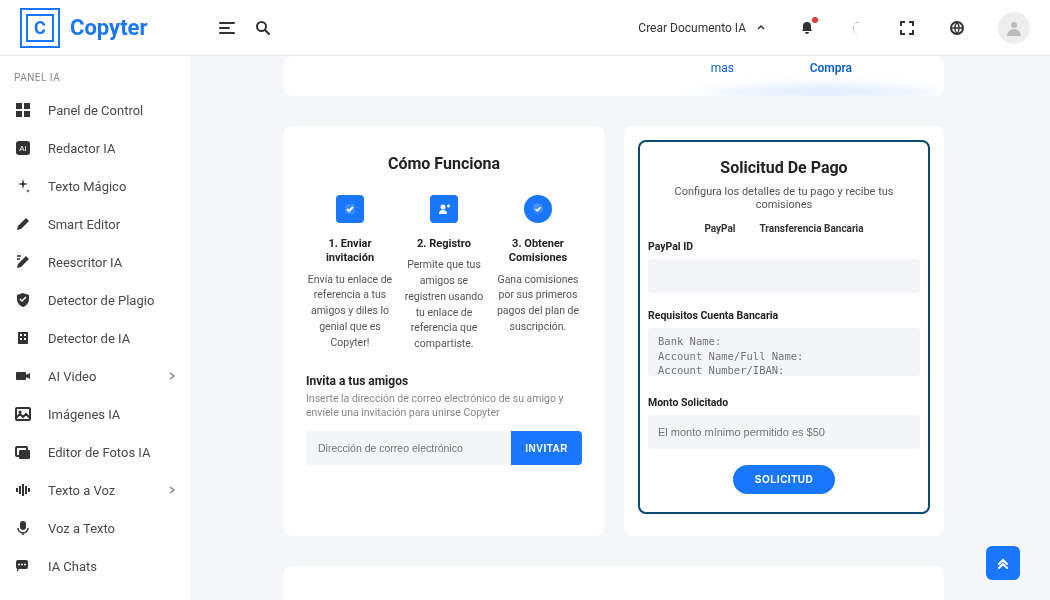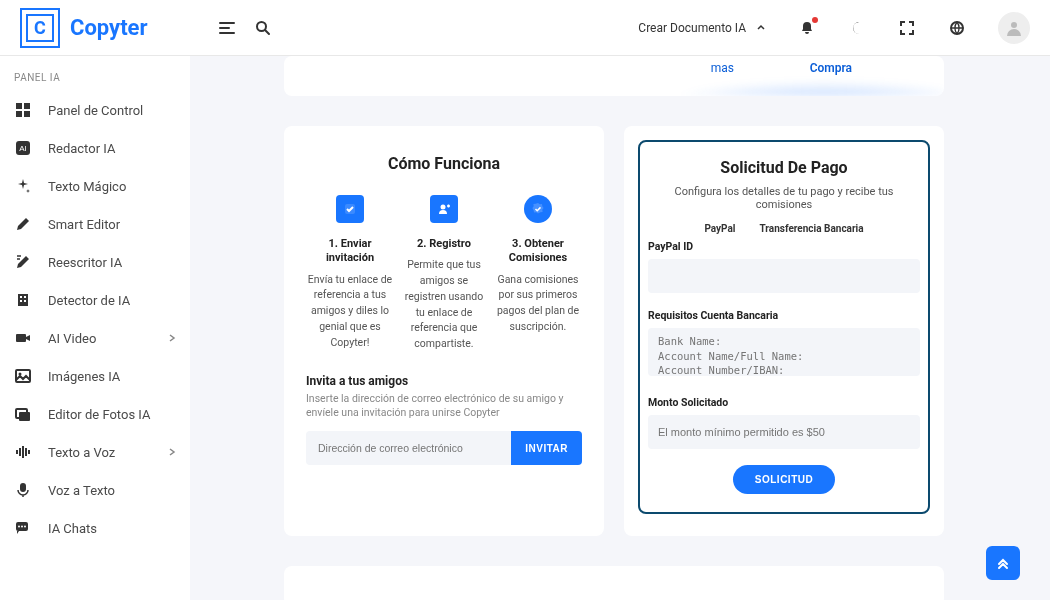--- a/index.html
+++ b/index.html
@@ -184,20 +184,29 @@
           <svg width="16" height="16" viewBox="0 0 16 16">
             <path d="M2 14l1-4 8-8 3 3-8 8zm9-12l3 3" fill="#333"></path>
             <path d="M2 2h4M2 5h3" stroke="#333" stroke-width="1.5"></path>
           </svg>
         </span>
         <span>Reescritor IA</span>
       </div>
       <div class="side-item">
         <span class="side-icon">
           <svg width="16" height="16" viewBox="0 0 16 16">
+            <path d="M8 1l6 2v4c0 4-3 7-6 8-3-1-6-4-6-8V3z" fill="#333"></path>
+            <path d="M5 7l2 2 4-4" stroke="#fff" stroke-width="1.5" fill="none"></path>
+          </svg>
+        </span>
+        <span>Detector de Plagio</span>
+      </div>
+      <div class="side-item">
+        <span class="side-icon">
+          <svg width="16" height="16" viewBox="0 0 16 16">
             <rect x="3" y="2" width="10" height="12" fill="#333"></rect>
             <rect x="5" y="4" width="2" height="2" fill="#fff"></rect>
             <rect x="9" y="4" width="2" height="2" fill="#fff"></rect>
             <rect x="5" y="8" width="2" height="2" fill="#fff"></rect>
             <rect x="9" y="8" width="2" height="2" fill="#fff"></rect>
           </svg>
         </span>
         <span>Detector de IA</span>
       </div>
       <div class="side-item">

